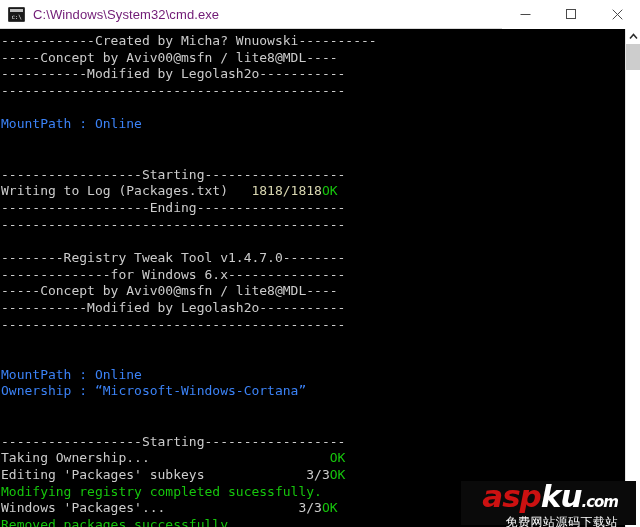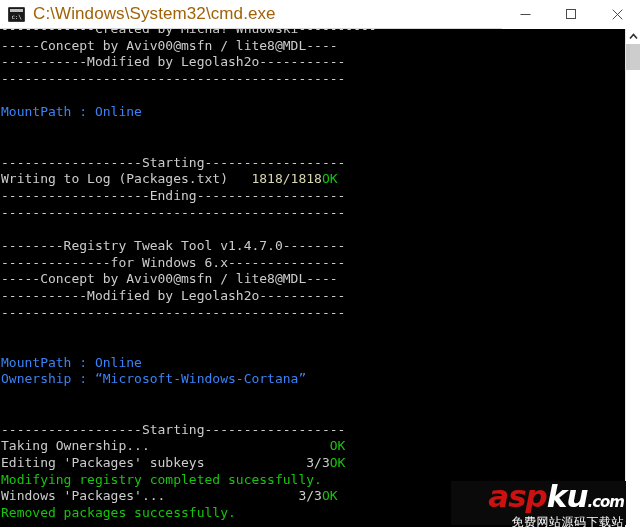--- a/index.html
+++ b/index.html
@@ -42,22 +42,22 @@
     background: #c0c0c0;
   }
   #app-icon .glyph {
     position:absolute; left:0; right:0; top:5px;
     font-family: "DejaVu Sans Mono", monospace;
     font-size: 6px; line-height: 8px;
     color: #e8e8e8; text-align:center;
     letter-spacing: -0.3px;
   }
   #title-text {
-    font-size: 17px;
-    color: #a16207;
+    font-size: 13px;
+    color: #701a75;
     white-space: nowrap;
     letter-spacing: 0.1px;
     font-family: "Liberation Sans", sans-serif;
   }
   .caption-btns {
     margin-left: auto;
     display: flex; height: 29px;
   }
   .cap-btn {
     width: 46px; height: 29px;
@@ -72,21 +72,21 @@
     top: 29px; left: 0;
     width: 625px;
     height: 498px;
     background: #000000;
     overflow: hidden;
     font-family: "DejaVu Sans Mono", "Liberation Mono", monospace;
     font-size: 13px;
     line-height: 16.7px;
     color: #cccccc;
     padding-left: 1px;
-    padding-top: 0px;
+    padding-top: 12px;
   }
   #console .line {
     height: 16.7px;
     white-space: pre;
     letter-spacing: 0px;
     overflow: hidden;
   }
   #console .line.clip-top { margin-top: -8px; }
 
   .c-grey   { color: #cccccc; }
@@ -116,25 +116,25 @@
   }
   #sb-track {
     position:absolute;
     top: 41px; left:0; right:0; bottom: 0;
     background: #ffffff;
   }
 
   
   #watermark {
     position: absolute;
-    right: 14px; bottom: 2px;
+    right: 4px; bottom: 2px;
     width: 175px; height: 44px;
     background: #0a0a0a;
     text-align: right;
-    padding-right: 2px;
+    padding-right: 18px;
     pointer-events: none;
   }
   #wm-main {
     font-family: "DejaVu Sans", sans-serif;
     font-size: 31px;
     font-weight: bold;
     font-style: italic;
     line-height: 30px;
     letter-spacing: -1px;
     white-space: nowrap;

